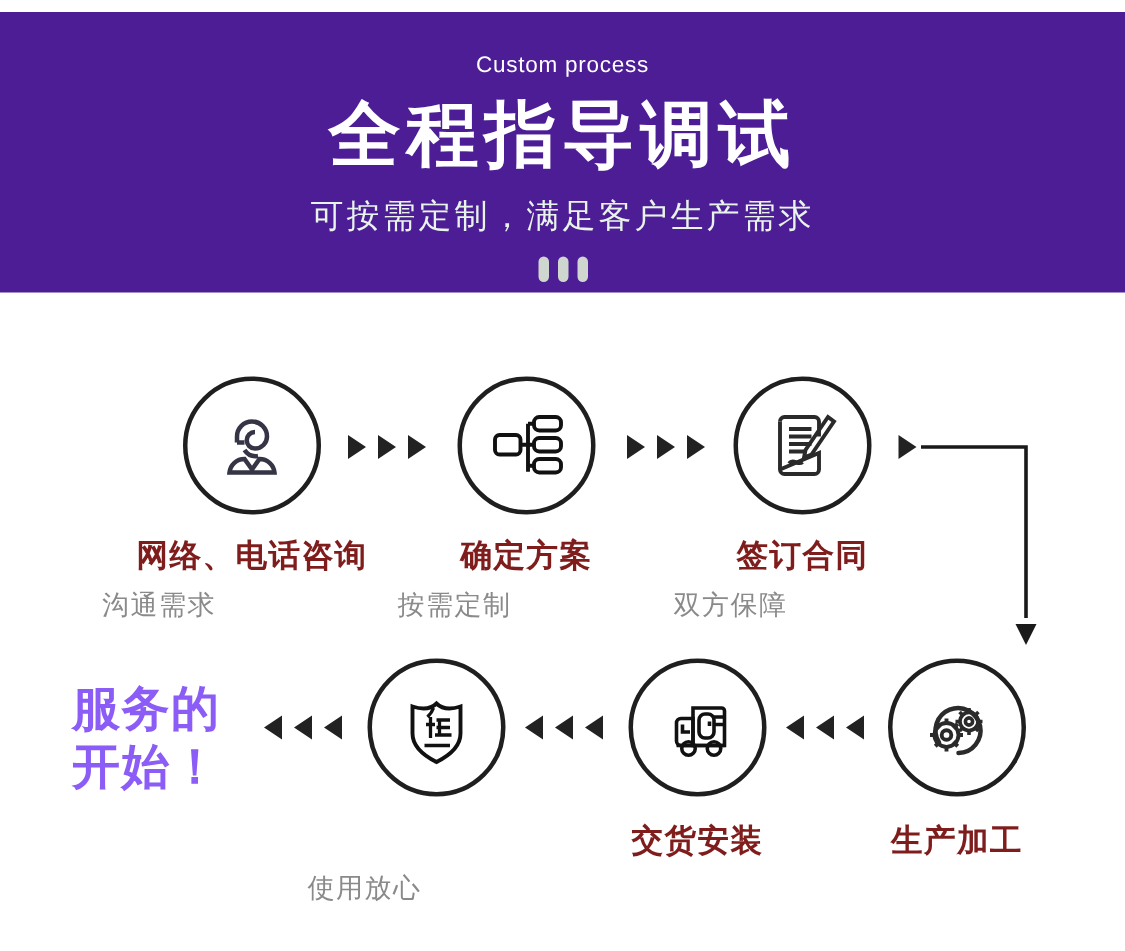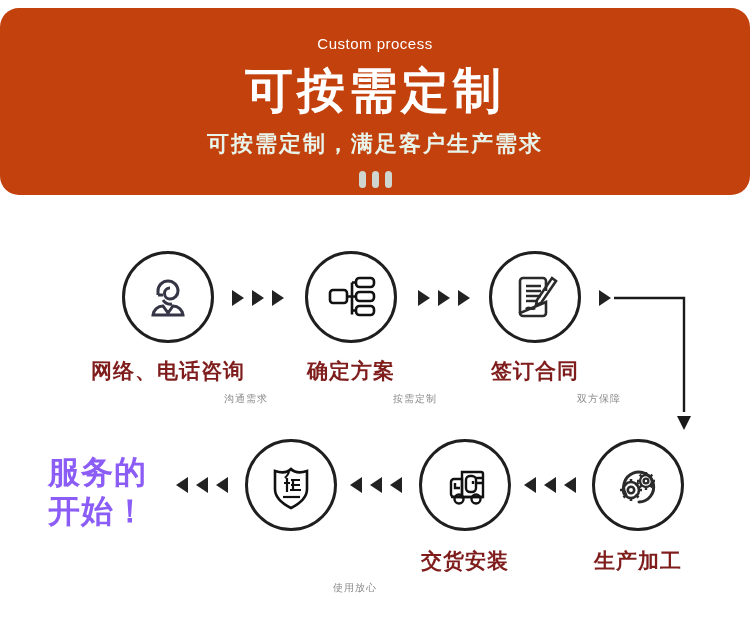--- a/index.html
+++ b/index.html
@@ -15,24 +15,23 @@
     position: relative;
   }
 
   
   .banner {
     position: absolute;
     left: 0;
     top: 8px;
     width: 750px;
     height: 187px;
-    background: #c2410c;
+    background: #4c1d95;
     text-align: center;
     box-sizing: border-box;
-    border-radius: 19px;
   }
   .banner-eyebrow {
     color: #ffffff;
     font-size: 15px;
     letter-spacing: 0.5px;
     padding-top: 28px;
     line-height: 1;
     font-weight: 400;
   }
   .banner-title {
@@ -42,21 +41,21 @@
     letter-spacing: 4px;
     line-height: 1;
     margin-top: 16px;
   }
   .banner-sub {
     color: #e8f4e9;
     font-size: 22px;
     letter-spacing: 2px;
     line-height: 1;
     margin-top: 18px;
-    font-weight: 700;
+    font-weight: 400;
   }
   .banner-dots {
     margin-top: 16px;
     display: flex;
     justify-content: center;
     gap: 6px;
   }
   .banner-dots i {
     display: block;
     width: 7px;
@@ -92,22 +91,22 @@
     text-align: center;
     font-size: 21px;
     font-weight: bold;
     color: #7f1d1d;
     letter-spacing: 1px;
     white-space: nowrap;
     line-height: 1;
   }
   .step-sub {
     position: absolute;
-    text-align: right;
-    font-size: 10px;
+    text-align: left;
+    font-size: 18px;
     color: #8a8a8a;
     letter-spacing: 1px;
     white-space: nowrap;
     line-height: 1;
   }
 
   .arrows {
     position: absolute;
     display: flex;
     gap: 8px;
@@ -135,21 +134,21 @@
     font-weight: bold;
     line-height: 1.22;
     letter-spacing: 1px;
   }
 </style>
 </head>
 <body>
 
 <div class="banner">
   <div class="banner-eyebrow">Custom process</div>
-  <div class="banner-title">可按需定制</div>
+  <div class="banner-title">全程指导调试</div>
   <div class="banner-sub">可按需定制，满足客户生产需求</div>
   <div class="banner-dots">
     <i></i>
     <i></i>
     <i></i>
   </div>
 </div>
 
 <div class="flow">
 

